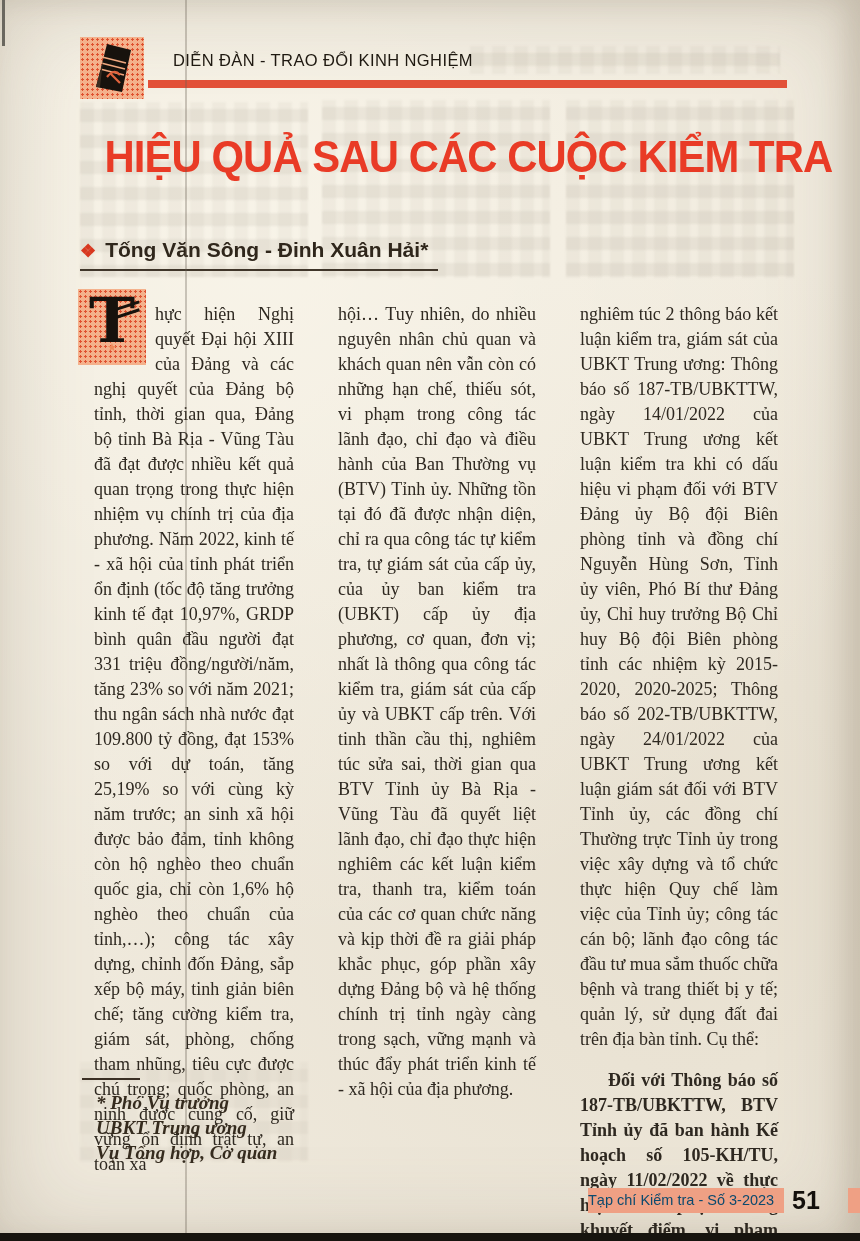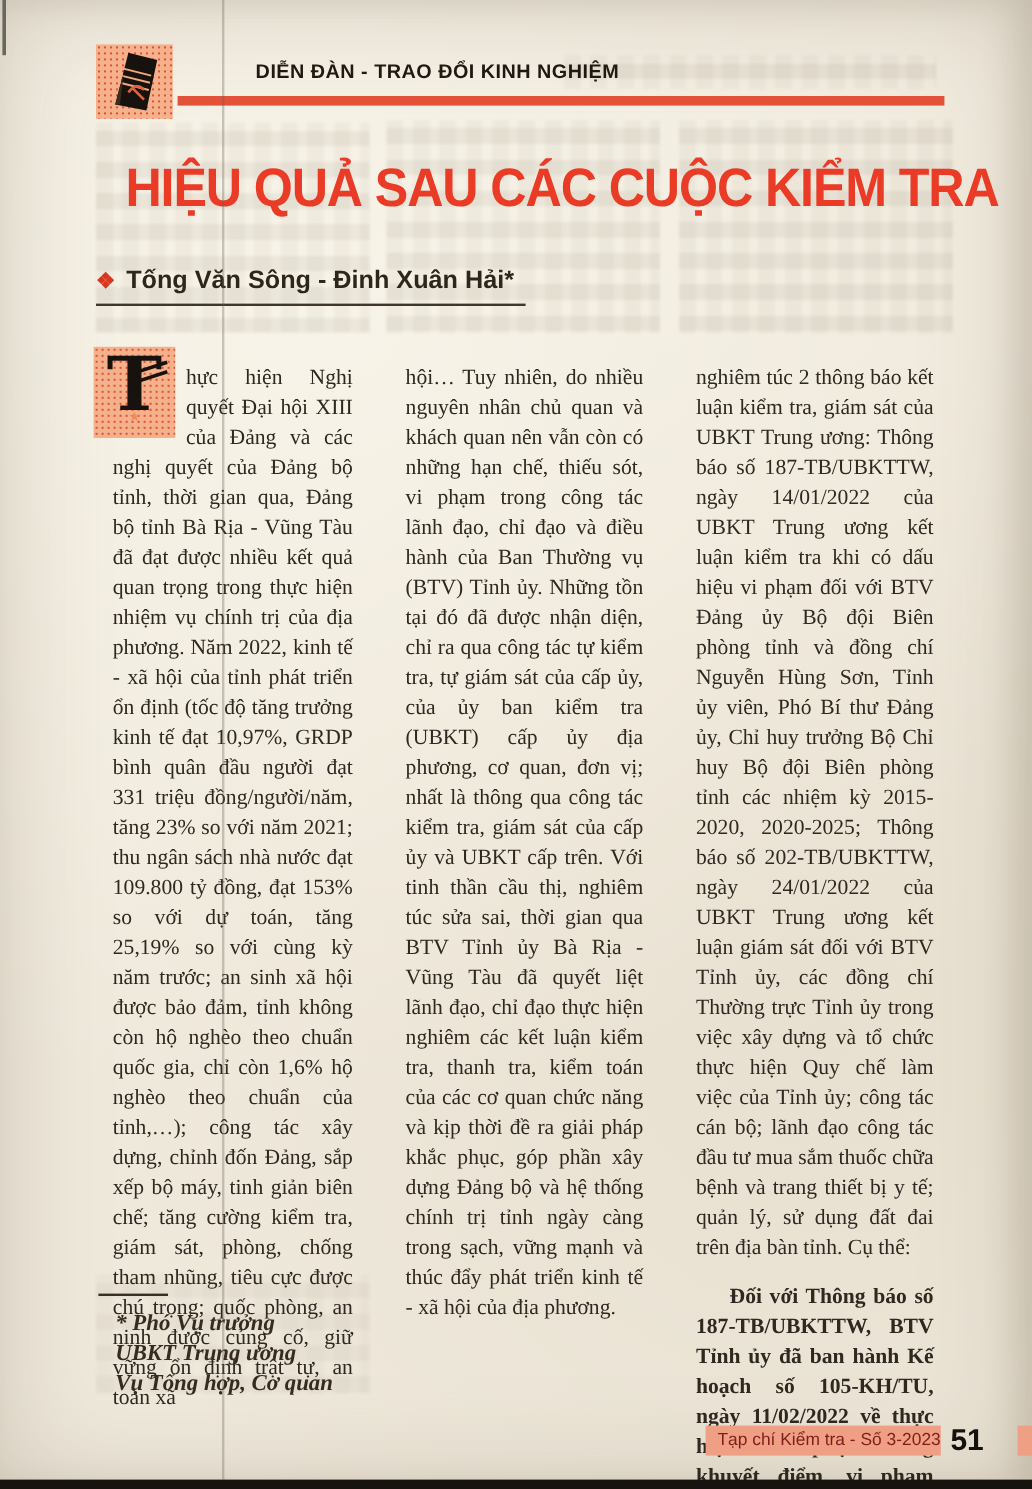--- a/index.html
+++ b/index.html
@@ -34,35 +34,35 @@
   .logo{
     left:80px;top:37px;width:64px;height:62px;
     background-color:#f4b18c;
     background-image:radial-gradient(#df5130 34%, rgba(223,81,48,0) 37%);
     background-size:5px 5px;
     z-index:2;
   }
   .section-label{
     left:173px;top:51px;
     font-family:"Liberation Sans", sans-serif;
-    font-weight:bold;font-size:16.5px;letter-spacing:.4px;
-    color:#1f1911;z-index:2;white-space:nowrap;margin-left:40px;
+    font-weight:normal;font-size:16.5px;letter-spacing:.4px;
+    color:#1f1911;z-index:2;white-space:nowrap;
   }
   .header-rule{left:148px;top:80px;width:639px;height:8px;background:#e25138;z-index:1;}
   
   .title{
     left:80px;top:131px;width:700px;
     text-align:center;white-space:nowrap;
     font-family:"Liberation Sans", sans-serif;
     font-weight:bold;font-size:45px;letter-spacing:-1px;
     transform:scaleX(0.93);transform-origin:center;
     color:#e93b26;z-index:2;
   }
   
-  .byline{left:80px;top:222px;z-index:2;
+  .byline{left:80px;top:238px;z-index:2;
     font-family:"Liberation Sans", sans-serif;font-weight:bold;font-size:21px;
     color:#2f261b;border-bottom:2.5px solid #40362a;padding:0 10px 7px 0;text-align:right;}
   .byline .diamond{color:#d8371f;font-size:18px;margin-right:9px;}
   
   .columns{
     left:78px;top:286px;width:716px;height:890px;
     display:flex;gap:12px;z-index:1;
   }
   .col{font-size:18px;line-height:25px;text-align:justify;}
   .col1{width:232px;}
@@ -96,21 +96,21 @@
   .fn-rule{left:82px;top:1078px;width:58px;height:2px;background:#3a2f24;z-index:2;}
   .footnote{
     left:96px;top:1090px;width:230px;z-index:2;
     font-family:"Liberation Serif", serif;font-weight:bold;font-style:italic;
     font-size:19px;line-height:25px;color:#352b1e;
   }
   
   .footer-bar{
     left:588px;top:1188px;width:196px;height:25px;background:#efa084;z-index:2;
     font-family:"Liberation Sans", sans-serif;font-size:14.5px;line-height:25px;
-    text-align:right;color:#7f1d1d;white-space:nowrap;
+    text-align:left;color:#0c4a6e;white-space:nowrap;
   }
   .page-num{
     left:792px;top:1186px;z-index:2;
     font-family:"Liberation Sans", sans-serif;font-weight:bold;font-size:25px;color:#14100c;
   }
   .footer-edge{left:848px;top:1188px;width:12px;height:25px;background:#efa084;z-index:2;}
 </style>
 </head>
 <body>
 

